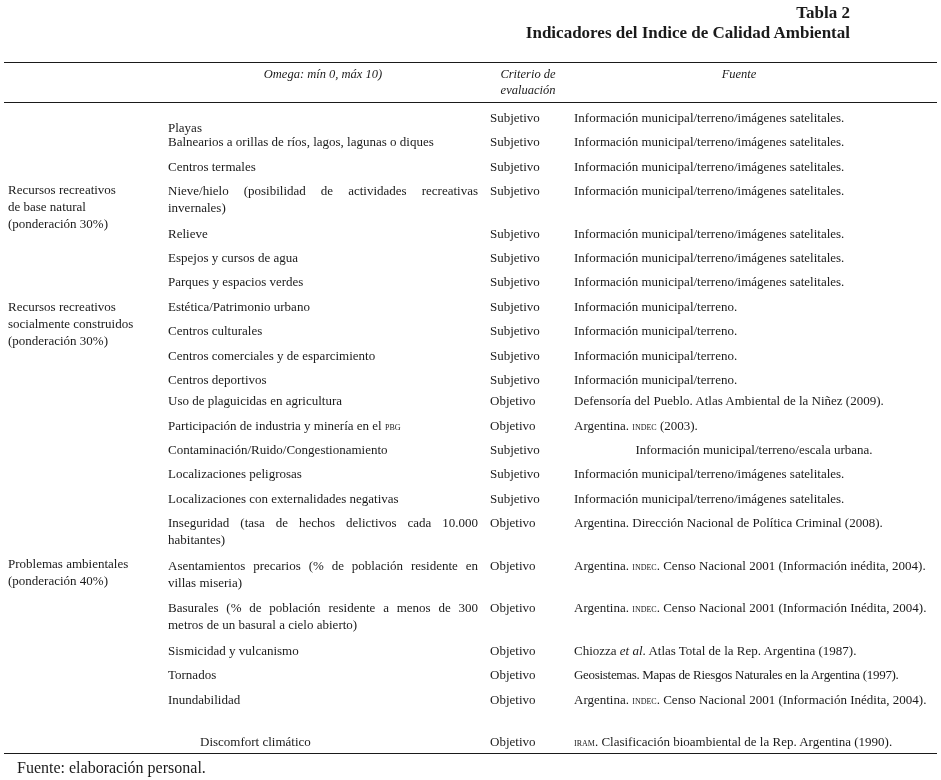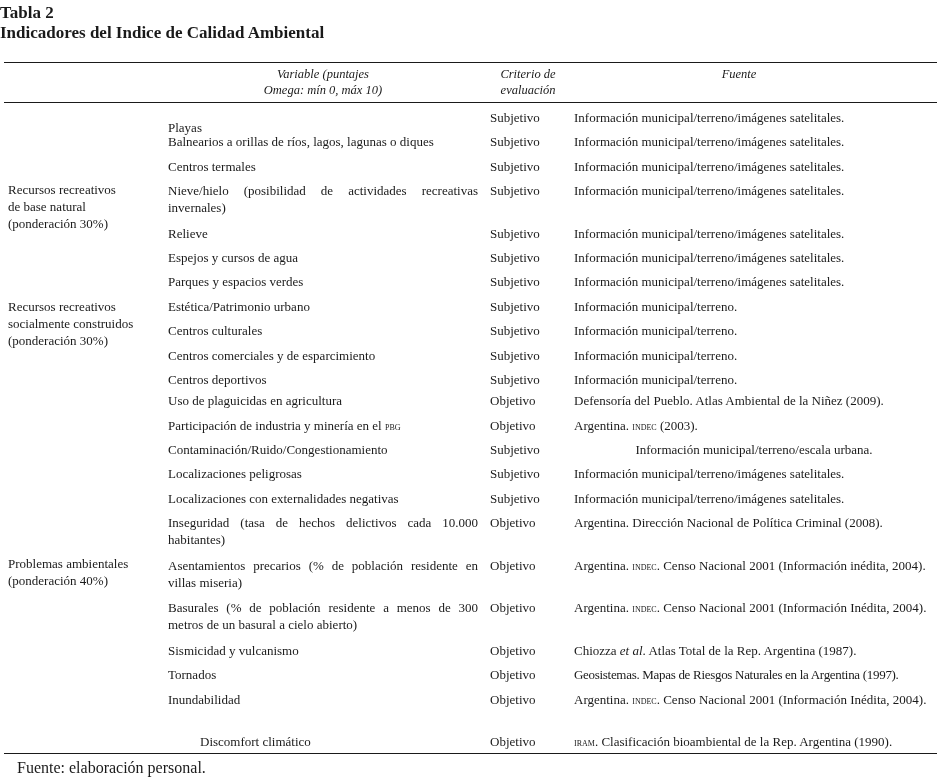--- a/index.html
+++ b/index.html
@@ -2,21 +2,21 @@
 <html><head>
 <meta charset="utf-8">
 <style>
   html, body { margin: 0; padding: 0; background: #ffffff; }
   body {
     width: 941px; height: 780px; position: relative; overflow: hidden;
     font-family: "Liberation Serif", "DejaVu Serif", serif;
     color: #1a1a1a;
   }
   .title {
-    position: absolute; left: 0; width: 850px; text-align: left;
+    position: absolute; left: 0; width: 850px; text-align: right;
     font-weight: bold; font-size: 17px; line-height: 20px;
   }
   #t1 { top: 3px; }
   #t2 { top: 23px; }
   .rule { position: absolute; left: 4px; width: 933px; height: 1px; background: #1a1a1a; }
   .hdr {
     position: absolute; font-style: italic; font-size: 12.5px; line-height: 16px;
     text-align: center;
   }
   .cell {
@@ -32,21 +32,20 @@
 </style>
 </head>
 <body>
 
 <div class="title" id="t1">Tabla 2</div>
 <div class="title" id="t2">Indicadores del Indice de Calidad Ambiental</div>
 
 <div class="rule" style="top:62px;"></div>
 
 <div class="hdr" style="left:168px;width:310px;top:66px;">
-  <div>Variable (puntajes</div>
   <div>Omega: mín 0, máx 10)</div>
 </div>
 <div class="hdr" style="left:488px;width:80px;top:66px;">
   <div>Criterio de</div>
   <div>evaluación</div>
 </div>
 <div class="hdr" style="left:574px;width:330px;top:66px;">Fuente</div>
 
 <div class="rule" style="top:102px;"></div>
 

